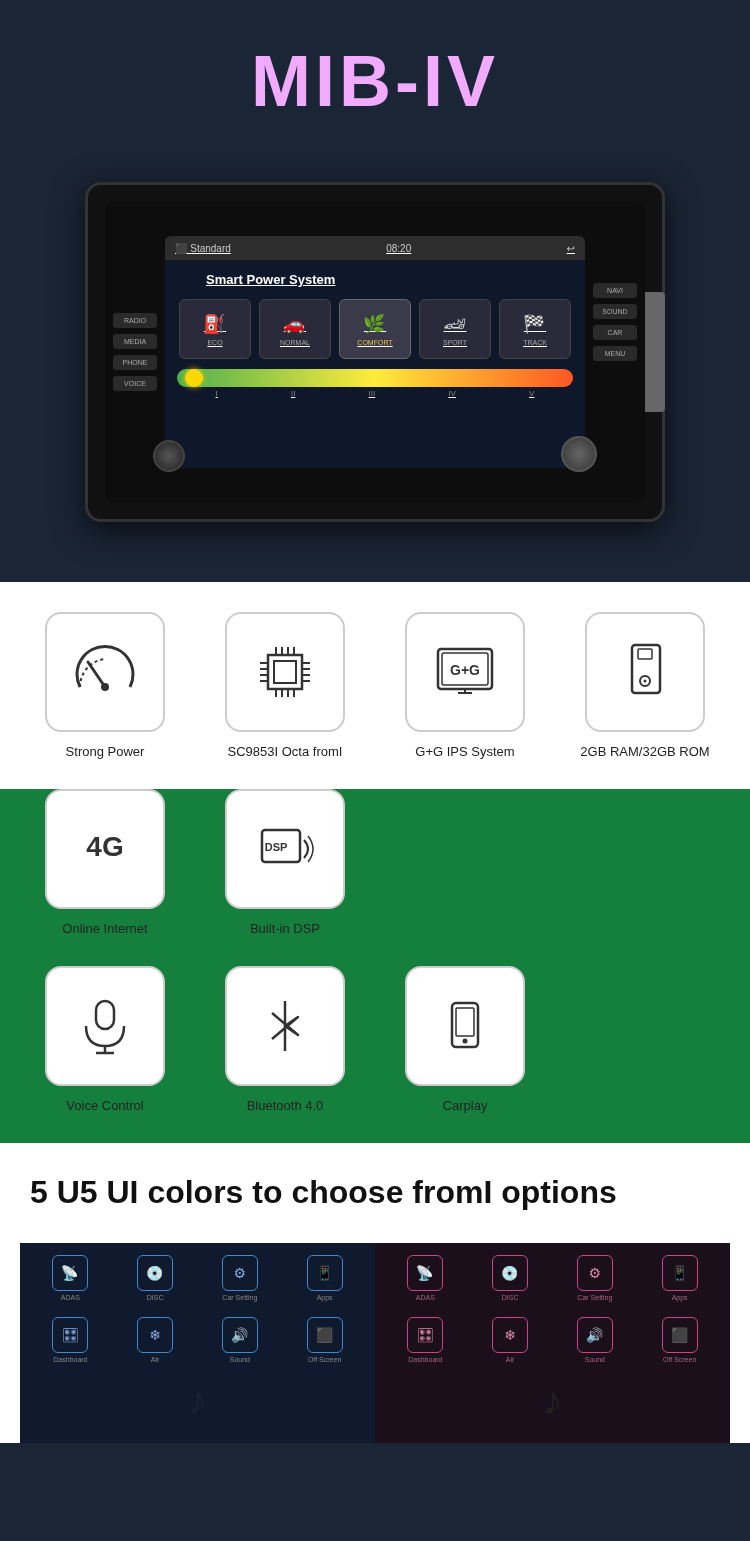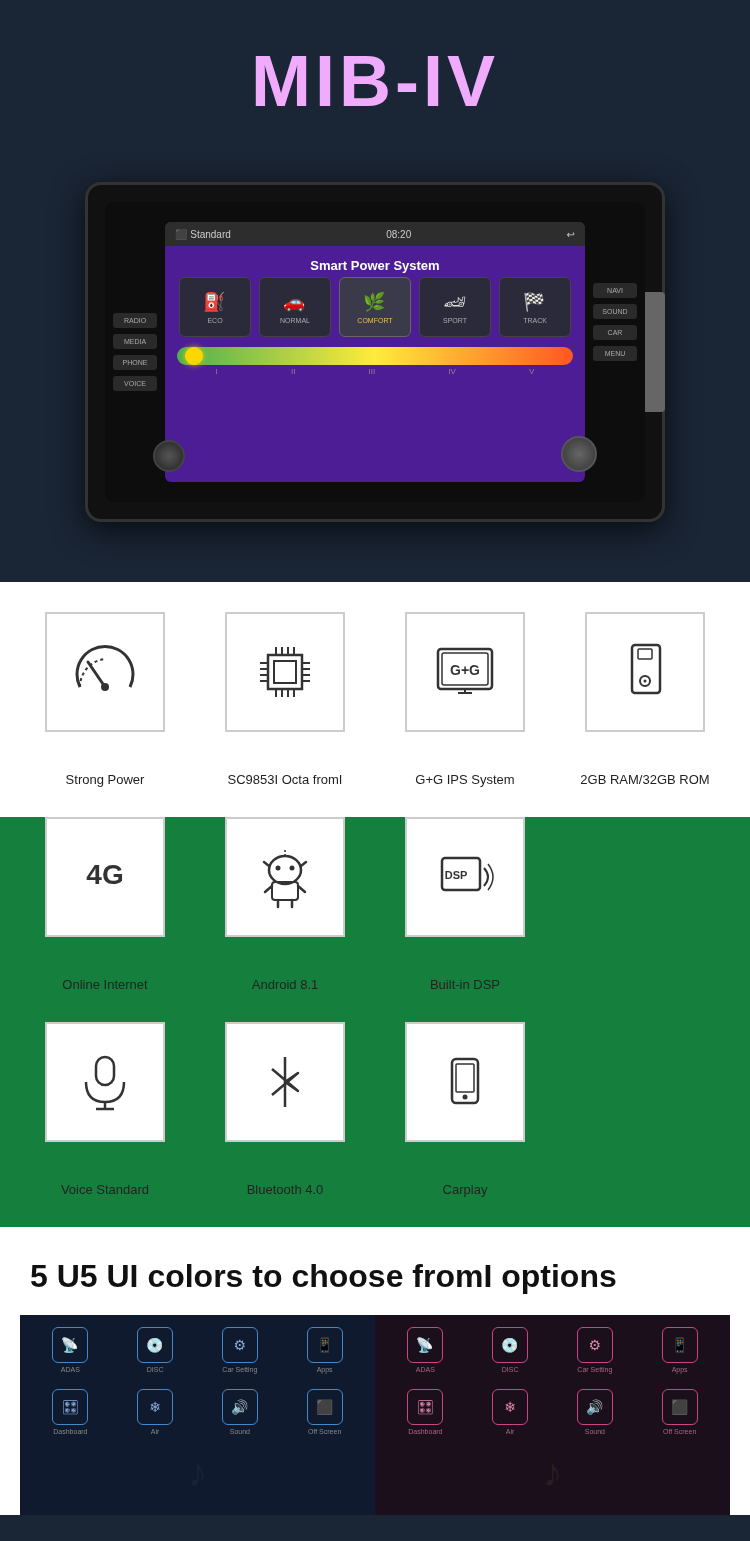--- a/index.html
+++ b/index.html
@@ -94,43 +94,45 @@
       color: #aaa;
       font-size: 7px;
       padding: 4px 6px;
       border-radius: 3px;
       text-align: center;
       width: 44px;
     }
     
     .screen {
       width: 420px;
-      height: 260px;
-      background: #4c1d95;
+      height: 232px;
+      background: #0f172a;
       border-radius: 6px;
       margin: 0 auto;
       position: relative;
       overflow: hidden;
+      text-decoration: underline;
     }
     .screen-topbar {
       background: #2d2d2d;
       height: 24px;
       display: flex;
       align-items: center;
       justify-content: space-between;
       padding: 0 10px;
       font-size: 10px;
       color: #ccc;
     }
     .screen-title {
-      text-align: center;
+      text-align: left;
       font-size: 13px;
       color: #fff;
-      padding: 12px 0 4px;
+      padding: 12px 0 12px;
       font-weight: bold;
+      margin-left: 41px;
     }
     .drive-modes {
       display: flex;
       justify-content: center;
       gap: 8px;
       padding: 0 10px;
     }
     .mode-btn {
       background: #2a2a3a;
       border: 1px solid #444;
@@ -232,54 +234,53 @@
     .feature-item {
       display: flex;
       flex-direction: column;
       align-items: center;
       gap: 12px;
     }
     .feature-icon-box {
       width: 120px;
       height: 120px;
       border: 2px solid #ccc;
-      border-radius: 0;
+      border-radius: 16px;
       display: flex;
       align-items: center;
       justify-content: center;
       background: #fff;
     }
     .feature-icon-svg {
       width: 70px;
       height: 70px;
     }
     .feature-label {
       font-size: 13px;
       color: #222;
       text-align: center;
       font-weight: 500;
-      margin-top: 28px;
     }
 
     
     .features-section-2 {
       background: #15803d;
       padding: 0 20px 30px;
     }
 
     
     .bottom-section {
       background: #fff;
       padding: 20px 20px 0;
     }
     .bottom-title {
       font-size: 32px;
       font-weight: bold;
       color: #111;
-      padding: 10px 10px 20px;
+      padding: 10px 10px 32px;
       line-height: 1.2;
     }
     .ui-previews {
       display: flex;
       gap: 0;
     }
     .ui-preview {
       flex: 1;
       height: 200px;
       overflow: hidden;
@@ -510,45 +511,20 @@
 
     <div class="feature-item">
       <div class="feature-icon-box">
         <svg class="feature-icon-svg" viewBox="0 0 70 70">
           <text x="35" y="42" text-anchor="middle" font-size="28" font-weight="bold" fill="#333">4G</text>
         </svg>
       </div>
       <span class="feature-label">Online Internet</span>
     </div>
 
-    <div class="feature-item">
-      <div class="feature-icon-box">
-        <svg class="feature-icon-svg" viewBox="0 0 70 70">
-
-          <ellipse cx="35" cy="28" rx="16" ry="14" fill="none" stroke="#333" stroke-width="2.5"></ellipse>
-
-          <line x1="19" y1="24" x2="14" y2="20" stroke="#333" stroke-width="2.5" stroke-linecap="round"></line>
-          <line x1="51" y1="24" x2="56" y2="20" stroke="#333" stroke-width="2.5" stroke-linecap="round"></line>
-
-          <circle cx="28" cy="26" r="2.5" fill="#333"></circle>
-          <circle cx="42" cy="26" r="2.5" fill="#333"></circle>
-
-          <rect x="22" y="40" width="26" height="18" rx="3" fill="none" stroke="#333" stroke-width="2"></rect>
-
-          <line x1="28" y1="58" x2="28" y2="65" stroke="#333" stroke-width="2.5" stroke-linecap="round"></line>
-          <line x1="42" y1="58" x2="42" y2="65" stroke="#333" stroke-width="2.5" stroke-linecap="round"></line>
-
-          <line x1="22" y1="44" x2="15" y2="50" stroke="#333" stroke-width="2.5" stroke-linecap="round"></line>
-          <line x1="48" y1="44" x2="55" y2="50" stroke="#333" stroke-width="2.5" stroke-linecap="round"></line>
-
-          <line x1="35" y1="14" x2="35" y2="8" stroke="#333" stroke-width="1.5" stroke-dasharray="2,2"></line>
-        </svg>
-      </div>
-      <span class="feature-label">Android 8.1</span>
-    </div>
 
     <div class="feature-item">
       <div class="feature-icon-box">
         <svg class="feature-icon-svg" viewBox="0 0 70 70">
           <rect x="12" y="16" width="38" height="32" rx="3" fill="none" stroke="#333" stroke-width="2.5"></rect>
           <text x="26" y="37" text-anchor="middle" font-size="11" font-weight="bold" fill="#333">DSP</text>
 
           <path d="M54 26 Q 62 35 54 44" fill="none" stroke="#333" stroke-width="2"></path>
           <path d="M58 22 Q 68 35 58 48" fill="none" stroke="#333" stroke-width="1.5"></path>
         </svg>
@@ -564,21 +540,21 @@
 
     <div class="feature-item">
       <div class="feature-icon-box">
         <svg class="feature-icon-svg" viewBox="0 0 70 70">
           <rect x="26" y="10" width="18" height="28" rx="9" fill="none" stroke="#333" stroke-width="2.5"></rect>
           <path d="M16 35 Q 16 55 35 55 Q 54 55 54 35" fill="none" stroke="#333" stroke-width="2.5"></path>
           <line x1="35" y1="55" x2="35" y2="62" stroke="#333" stroke-width="2.5"></line>
           <line x1="26" y1="62" x2="44" y2="62" stroke="#333" stroke-width="2.5"></line>
         </svg>
       </div>
-      <span class="feature-label">Voice Standard</span>
+      <span class="feature-label">Voice Control</span>
     </div>
 
 
     <div class="feature-item">
       <div class="feature-icon-box">
         <svg class="feature-icon-svg" viewBox="0 0 70 70">
 
           <line x1="35" y1="10" x2="35" y2="60" stroke="#333" stroke-width="2.5"></line>
           <polyline points="22,22 48,44 35,35 48,26 22,48" fill="none" stroke="#333" stroke-width="2.5" stroke-linejoin="round"></polyline>
         </svg>

